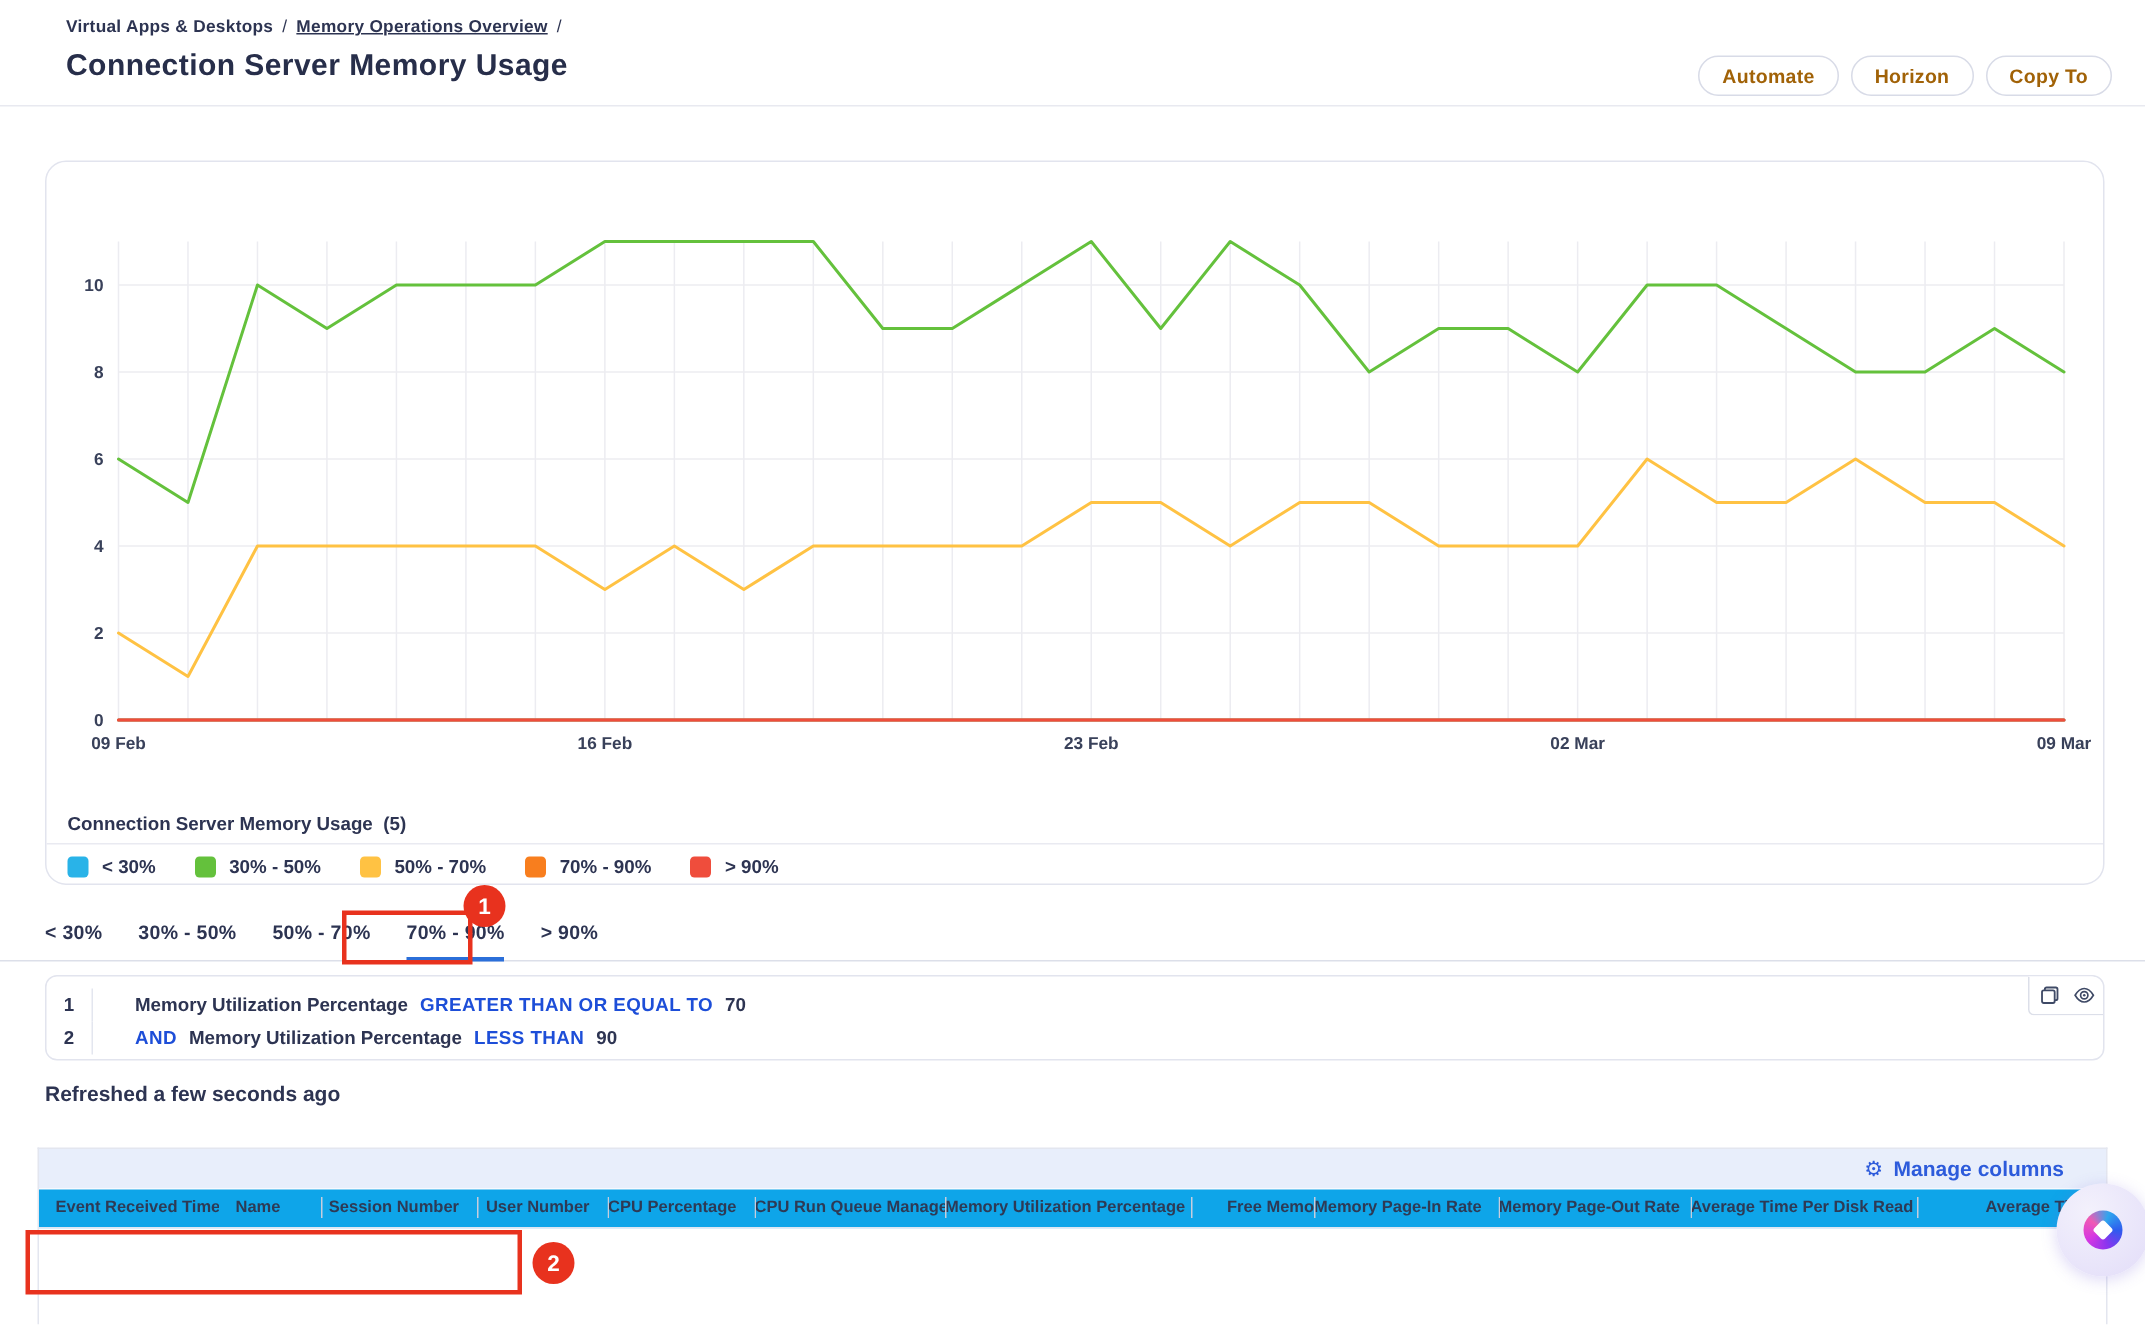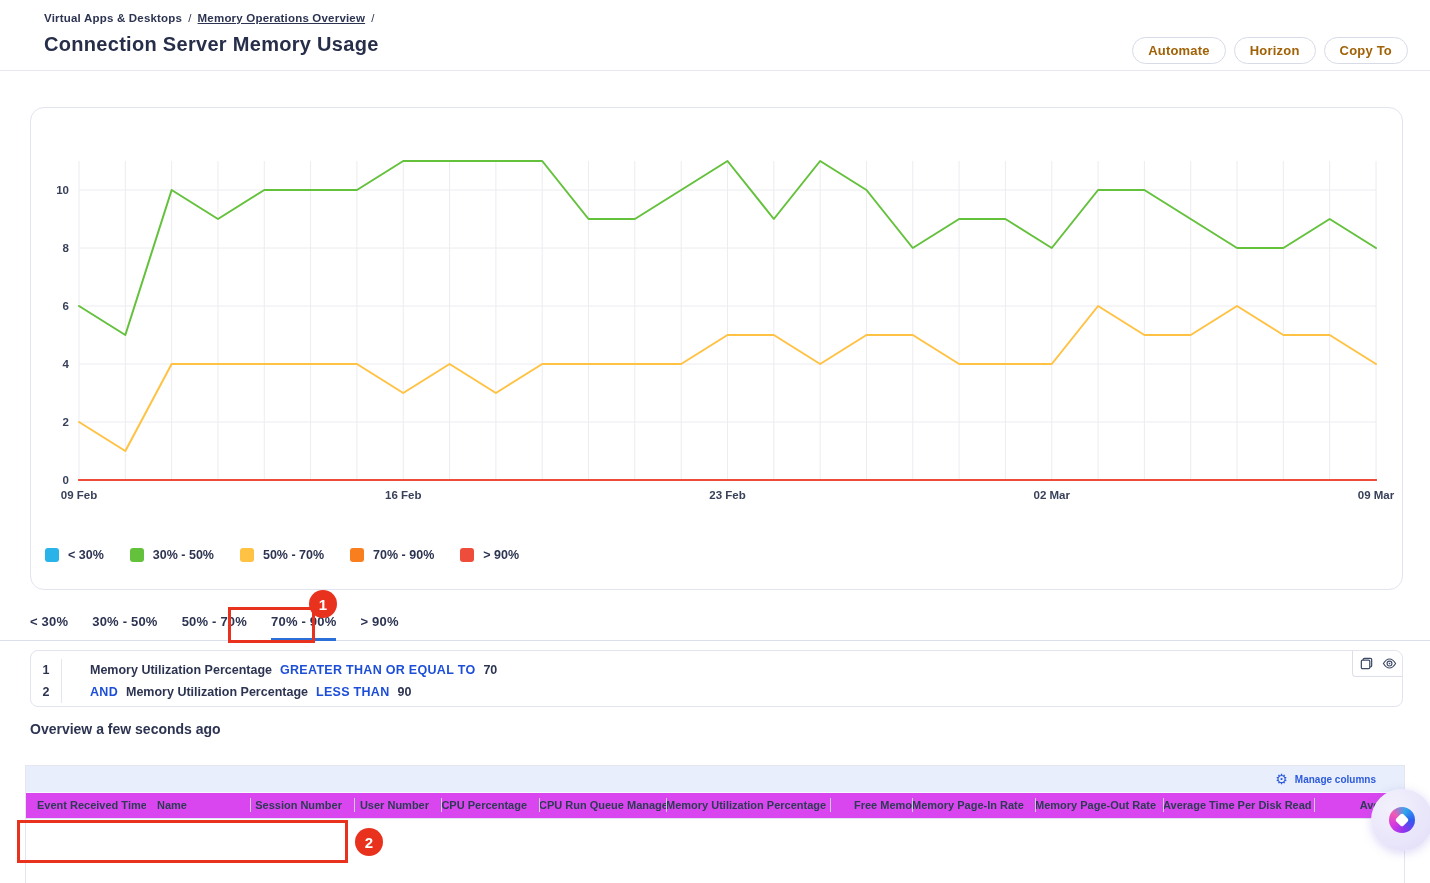--- a/index.html
+++ b/index.html
@@ -57,23 +57,23 @@
   .tool-icon { width:15px; height:15px; cursor:pointer; display:block; }
 
   
   .refreshed { position:absolute; left:30px; top:721px; font-size:14px; font-weight:700; color:#2d3452; }
 
   
   .table-panel { position:absolute; left:25px; top:765px; width:1380px; height:118px;
     border:1px solid #e3e6ef; border-bottom:none; background:#fff; overflow:hidden; }
   .table-toolbar { height:26px; background:#e8eefb; display:flex; align-items:center;
     justify-content:flex-end; padding-right:28px; gap:7px; }
-  .manage-cols { color:#2d5bdb; font-size:10px; font-weight:700; cursor:pointer; }
+  .manage-cols { color:#2d5bdb; font-size:14px; font-weight:700; cursor:pointer; }
   .gear { color:#2d5bdb; font-size:14px; line-height:14px; cursor:pointer; }
-  .table-header { height:27px; background:#d946ef; display:flex; align-items:center;
+  .table-header { height:27px; background:#0ea5e9; display:flex; align-items:center;
     border-top:1px solid #f7f9fe; border-bottom:1px solid #dfe5f2; }
   .th { font-size:11px; font-weight:700; color:#2e3a55; white-space:nowrap; overflow:hidden;
     position:relative; height:27px; line-height:27px; flex:0 0 auto; cursor:pointer; }
   .th.left { text-align:left; padding-left:11px; }
   .th.right { text-align:right; padding-right:12px; }
   .th.sep::before { content:""; position:absolute; left:0; top:6px; width:1px; height:14px; background:#c6cddd; }
   .table-body { height:65px; background:#fff; }
 
   
   .anno-rect { position:absolute; border:3px solid #e8321e; background:transparent; z-index:40; }
@@ -152,20 +152,24 @@
       <text x="696.5" y="391" text-anchor="middle">23 Feb</text>
       <text x="1020.75" y="391" text-anchor="middle">02 Mar</text>
       <text x="1345" y="391" text-anchor="middle">09 Mar</text>
       <polyline points="48,372 94.32142857142857,372 140.64285714285714,372 186.96428571428572,372 233.28571428571428,372 279.6071428571429,372 325.92857142857144,372 372.25,372 418.57142857142856,372 464.89285714285717,372 511.2142857142857,372 557.5357142857142,372 603.8571428571429,372 650.1785714285714,372 696.5,372 742.8214285714286,372 789.1428571428571,372 835.4642857142857,372 881.7857142857143,372 928.1071428571429,372 974.4285714285714,372 1020.75,372 1067.0714285714284,372 1113.392857142857,372 1159.7142857142858,372 1206.0357142857142,372 1252.357142857143,372 1298.6785714285713,372 1345,372" fill="none" stroke="#29b3e8" stroke-width="2" stroke-linejoin="round" stroke-linecap="round"></polyline>
       <polyline points="48,198 94.32142857142857,227 140.64285714285714,82 186.96428571428572,111 233.28571428571428,82 279.6071428571429,82 325.92857142857144,82 372.25,53 418.57142857142856,53 464.89285714285717,53 511.2142857142857,53 557.5357142857142,111 603.8571428571429,111 650.1785714285714,82 696.5,53 742.8214285714286,111 789.1428571428571,53 835.4642857142857,82 881.7857142857143,140 928.1071428571429,111 974.4285714285714,111 1020.75,140 1067.0714285714284,82 1113.392857142857,82 1159.7142857142858,111 1206.0357142857142,140 1252.357142857143,140 1298.6785714285713,111 1345,140" fill="none" stroke="#64c13c" stroke-width="2" stroke-linejoin="round" stroke-linecap="round"></polyline>
       <polyline points="48,314 94.32142857142857,343 140.64285714285714,256 186.96428571428572,256 233.28571428571428,256 279.6071428571429,256 325.92857142857144,256 372.25,285 418.57142857142856,256 464.89285714285717,285 511.2142857142857,256 557.5357142857142,256 603.8571428571429,256 650.1785714285714,256 696.5,227 742.8214285714286,227 789.1428571428571,256 835.4642857142857,227 881.7857142857143,227 928.1071428571429,256 974.4285714285714,256 1020.75,256 1067.0714285714284,198 1113.392857142857,227 1159.7142857142858,227 1206.0357142857142,198 1252.357142857143,227 1298.6785714285713,227 1345,256" fill="none" stroke="#ffc243" stroke-width="2" stroke-linejoin="round" stroke-linecap="round"></polyline>
       <polyline points="48,372 94.32142857142857,372 140.64285714285714,372 186.96428571428572,372 233.28571428571428,372 279.6071428571429,372 325.92857142857144,372 372.25,372 418.57142857142856,372 464.89285714285717,372 511.2142857142857,372 557.5357142857142,372 603.8571428571429,372 650.1785714285714,372 696.5,372 742.8214285714286,372 789.1428571428571,372 835.4642857142857,372 881.7857142857143,372 928.1071428571429,372 974.4285714285714,372 1020.75,372 1067.0714285714284,372 1113.392857142857,372 1159.7142857142858,372 1206.0357142857142,372 1252.357142857143,372 1298.6785714285713,372 1345,372" fill="none" stroke="#f87e1e" stroke-width="2" stroke-linejoin="round" stroke-linecap="round"></polyline>
       <polyline points="48,372 94.32142857142857,372 140.64285714285714,372 186.96428571428572,372 233.28571428571428,372 279.6071428571429,372 325.92857142857144,372 372.25,372 418.57142857142856,372 464.89285714285717,372 511.2142857142857,372 557.5357142857142,372 603.8571428571429,372 650.1785714285714,372 696.5,372 742.8214285714286,372 789.1428571428571,372 835.4642857142857,372 881.7857142857143,372 928.1071428571429,372 974.4285714285714,372 1020.75,372 1067.0714285714284,372 1113.392857142857,372 1159.7142857142858,372 1206.0357142857142,372 1252.357142857143,372 1298.6785714285713,372 1345,372" fill="none" stroke="#ef4d3c" stroke-width="2" stroke-linejoin="round" stroke-linecap="round"></polyline>
     </svg>
   <div class="legend-block">
+    <div class="legend-title-row">
+      <span>Connection Server Memory Usage</span>&nbsp;
+      <span>(5)</span>
+    </div>
     <div class="legend-items" id="legend-items">
         <div class="legend-item">
           <span class="legend-swatch" style="background: rgb(41, 179, 232);"></span>
           <span>&lt; 30%</span>
         </div>
         <div class="legend-item">
           <span class="legend-swatch" style="background: rgb(100, 193, 60);"></span>
           <span>30% - 50%</span>
         </div>
         <div class="legend-item">
@@ -220,31 +224,31 @@
       <rect x="2.5" y="4.5" width="9" height="9" rx="1.2" fill="#ffffff" stroke="#3f4a66" stroke-width="1.3"></rect>
     </svg>
     <svg class="tool-icon" viewBox="0 0 16 16">
       <path d="M1.5 8 C3.5 4.7 6 3.2 8 3.2 C10 3.2 12.5 4.7 14.5 8 C12.5 11.3 10 12.8 8 12.8 C6 12.8 3.5 11.3 1.5 8 Z" fill="none" stroke="#3f4a66" stroke-width="1.2"></path>
       <circle cx="8" cy="8" r="2.6" fill="none" stroke="#3f4a66" stroke-width="1.2"></circle>
       <circle cx="8" cy="8" r="0.9" fill="#3f4a66"></circle>
     </svg>
   </div>
 </div>
 
-<div class="refreshed">Overview a few seconds ago</div>
+<div class="refreshed">Refreshed a few seconds ago</div>
 
 <div class="table-panel">
   <div class="table-toolbar">
     <span class="gear">⚙</span>
     <span class="manage-cols">Manage columns</span>
   </div>
   <div class="table-header" id="table-header">
       <div class="th left" style="width: 120px;">Event Received Time</div>
       <div class="th left" style="width: 68px;">Name</div>
-      <div class="th right sep" style="width: 104px; margin-left: 36px;">Session Number</div>
+      <div class="th right sep" style="width: 104px;">Session Number</div>
       <div class="th right sep" style="width: 87px;">User Number</div>
       <div class="th right sep" style="width: 98px;">CPU Percentage</div>
       <div class="th right sep" style="width: 127px;">CPU Run Queue Manage</div>
       <div class="th right sep" style="width: 164px;">Memory Utilization Percentage</div>
       <div class="th right sep" style="width: 82px; padding-left: 24px;">Free Memory</div>
       <div class="th right sep" style="width: 123px;">Memory Page-In Rate</div>
       <div class="th right sep" style="width: 128px;">Memory Page-Out Rate</div>
       <div class="th right sep" style="width: 151px;">Average Time Per Disk Read</div>
       <div class="th right sep" style="width: 150px;">Average Time Per</div>
     </div>

